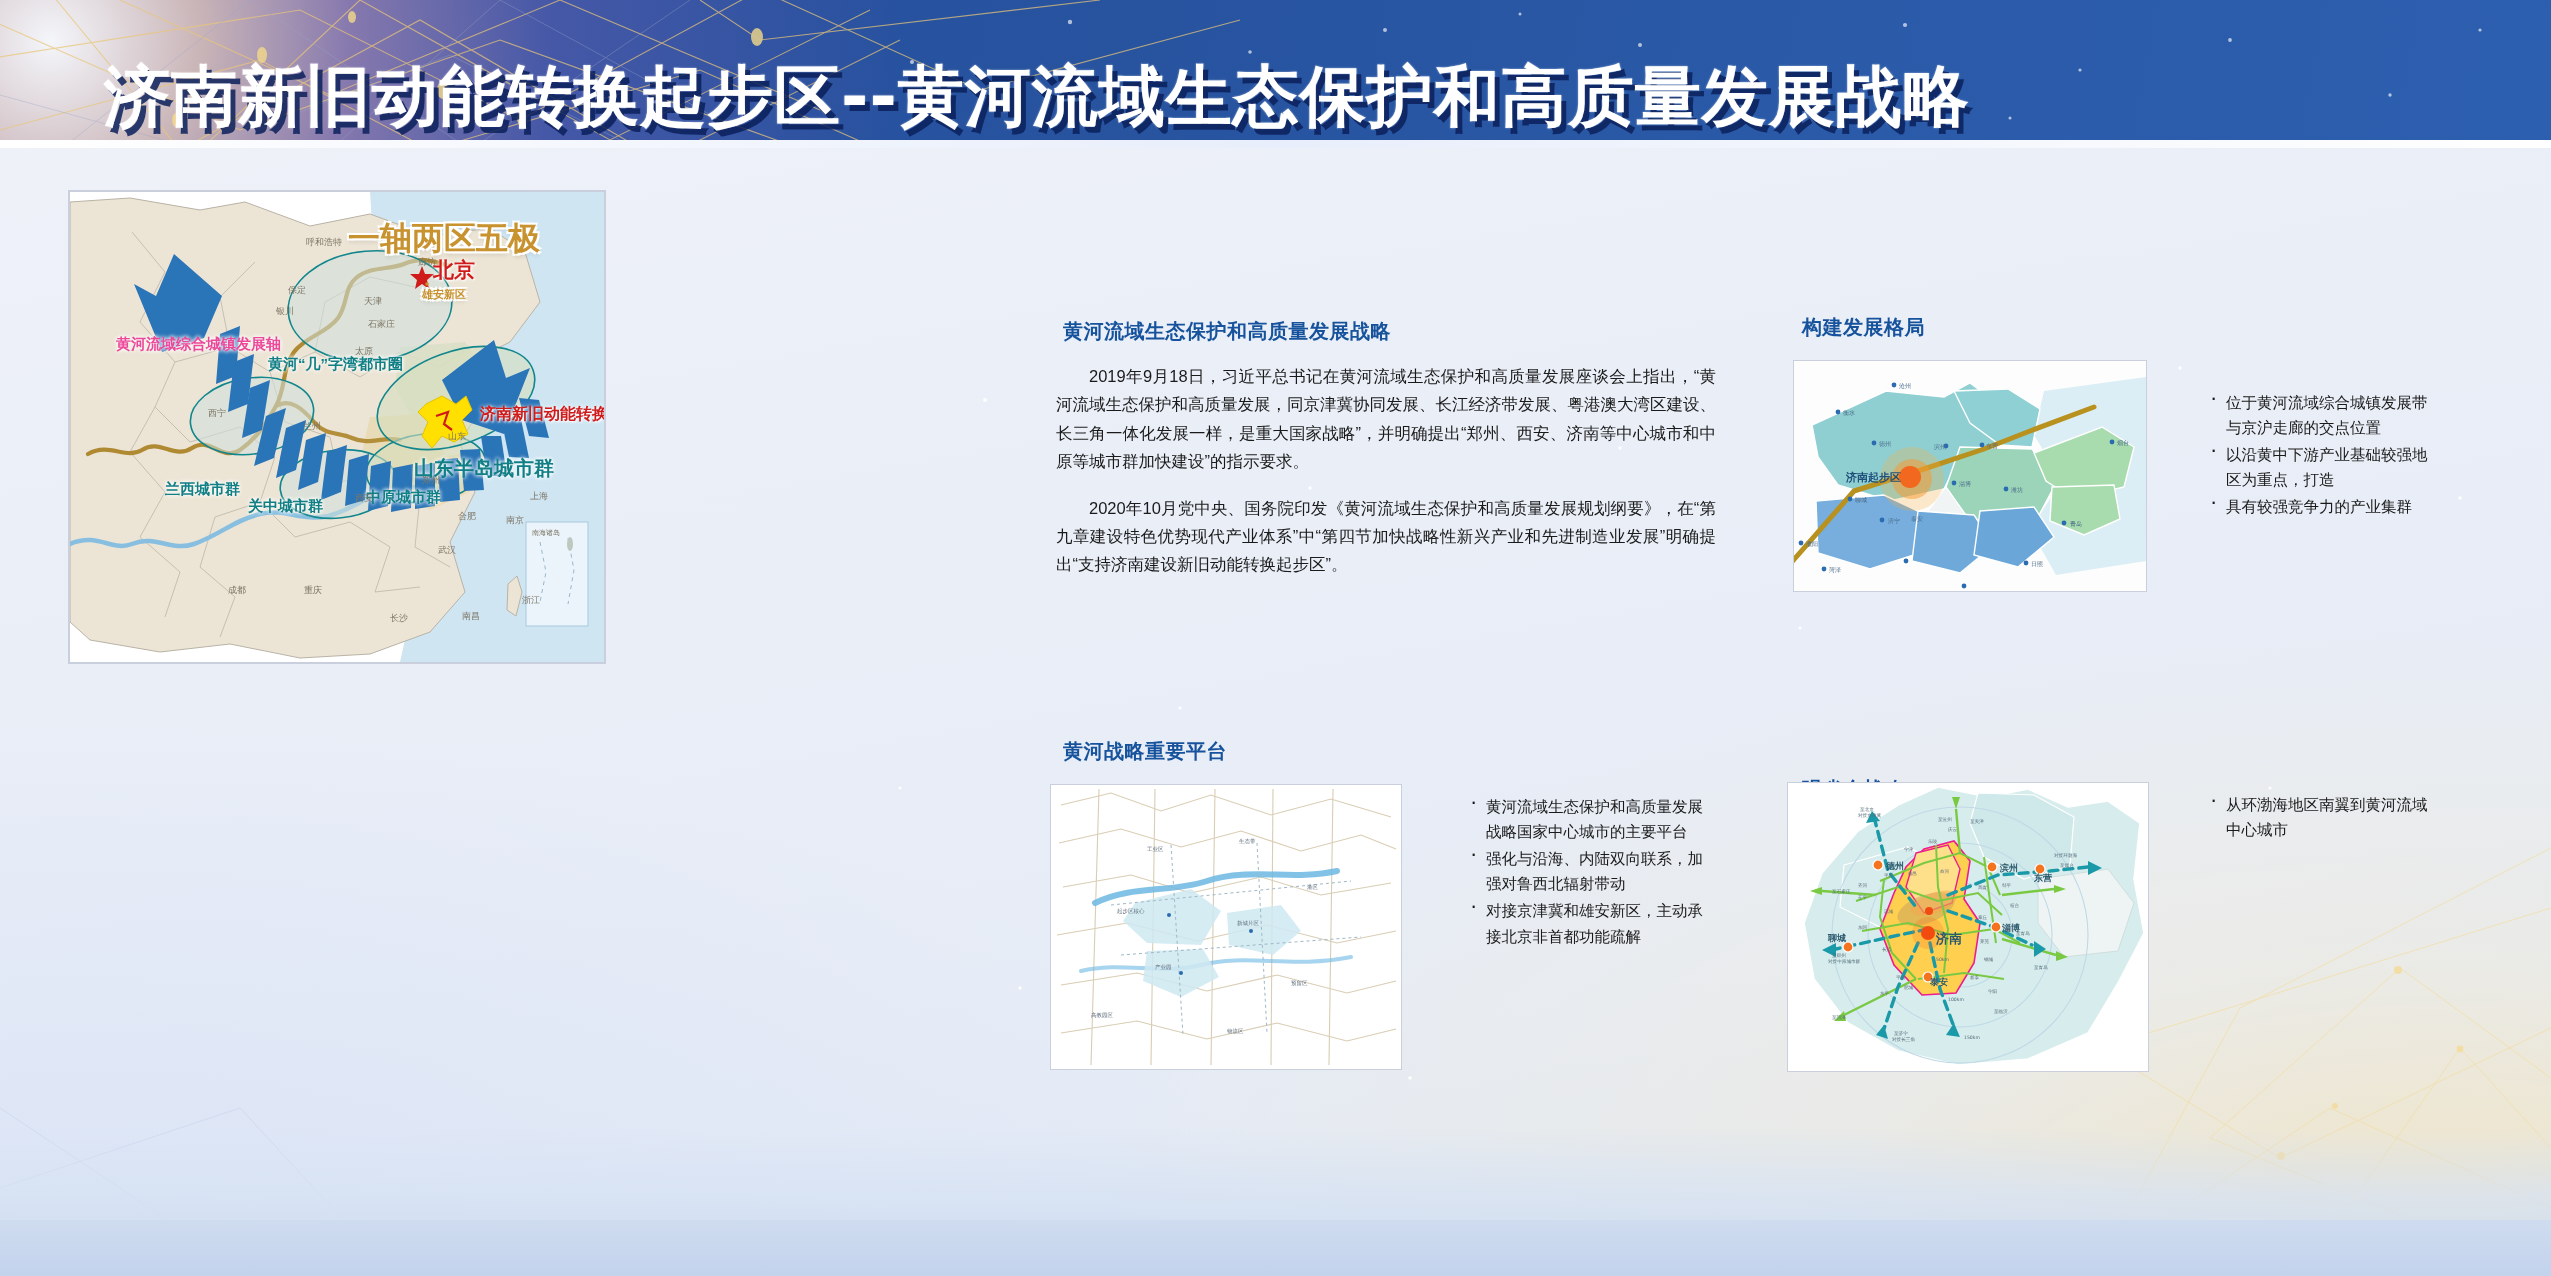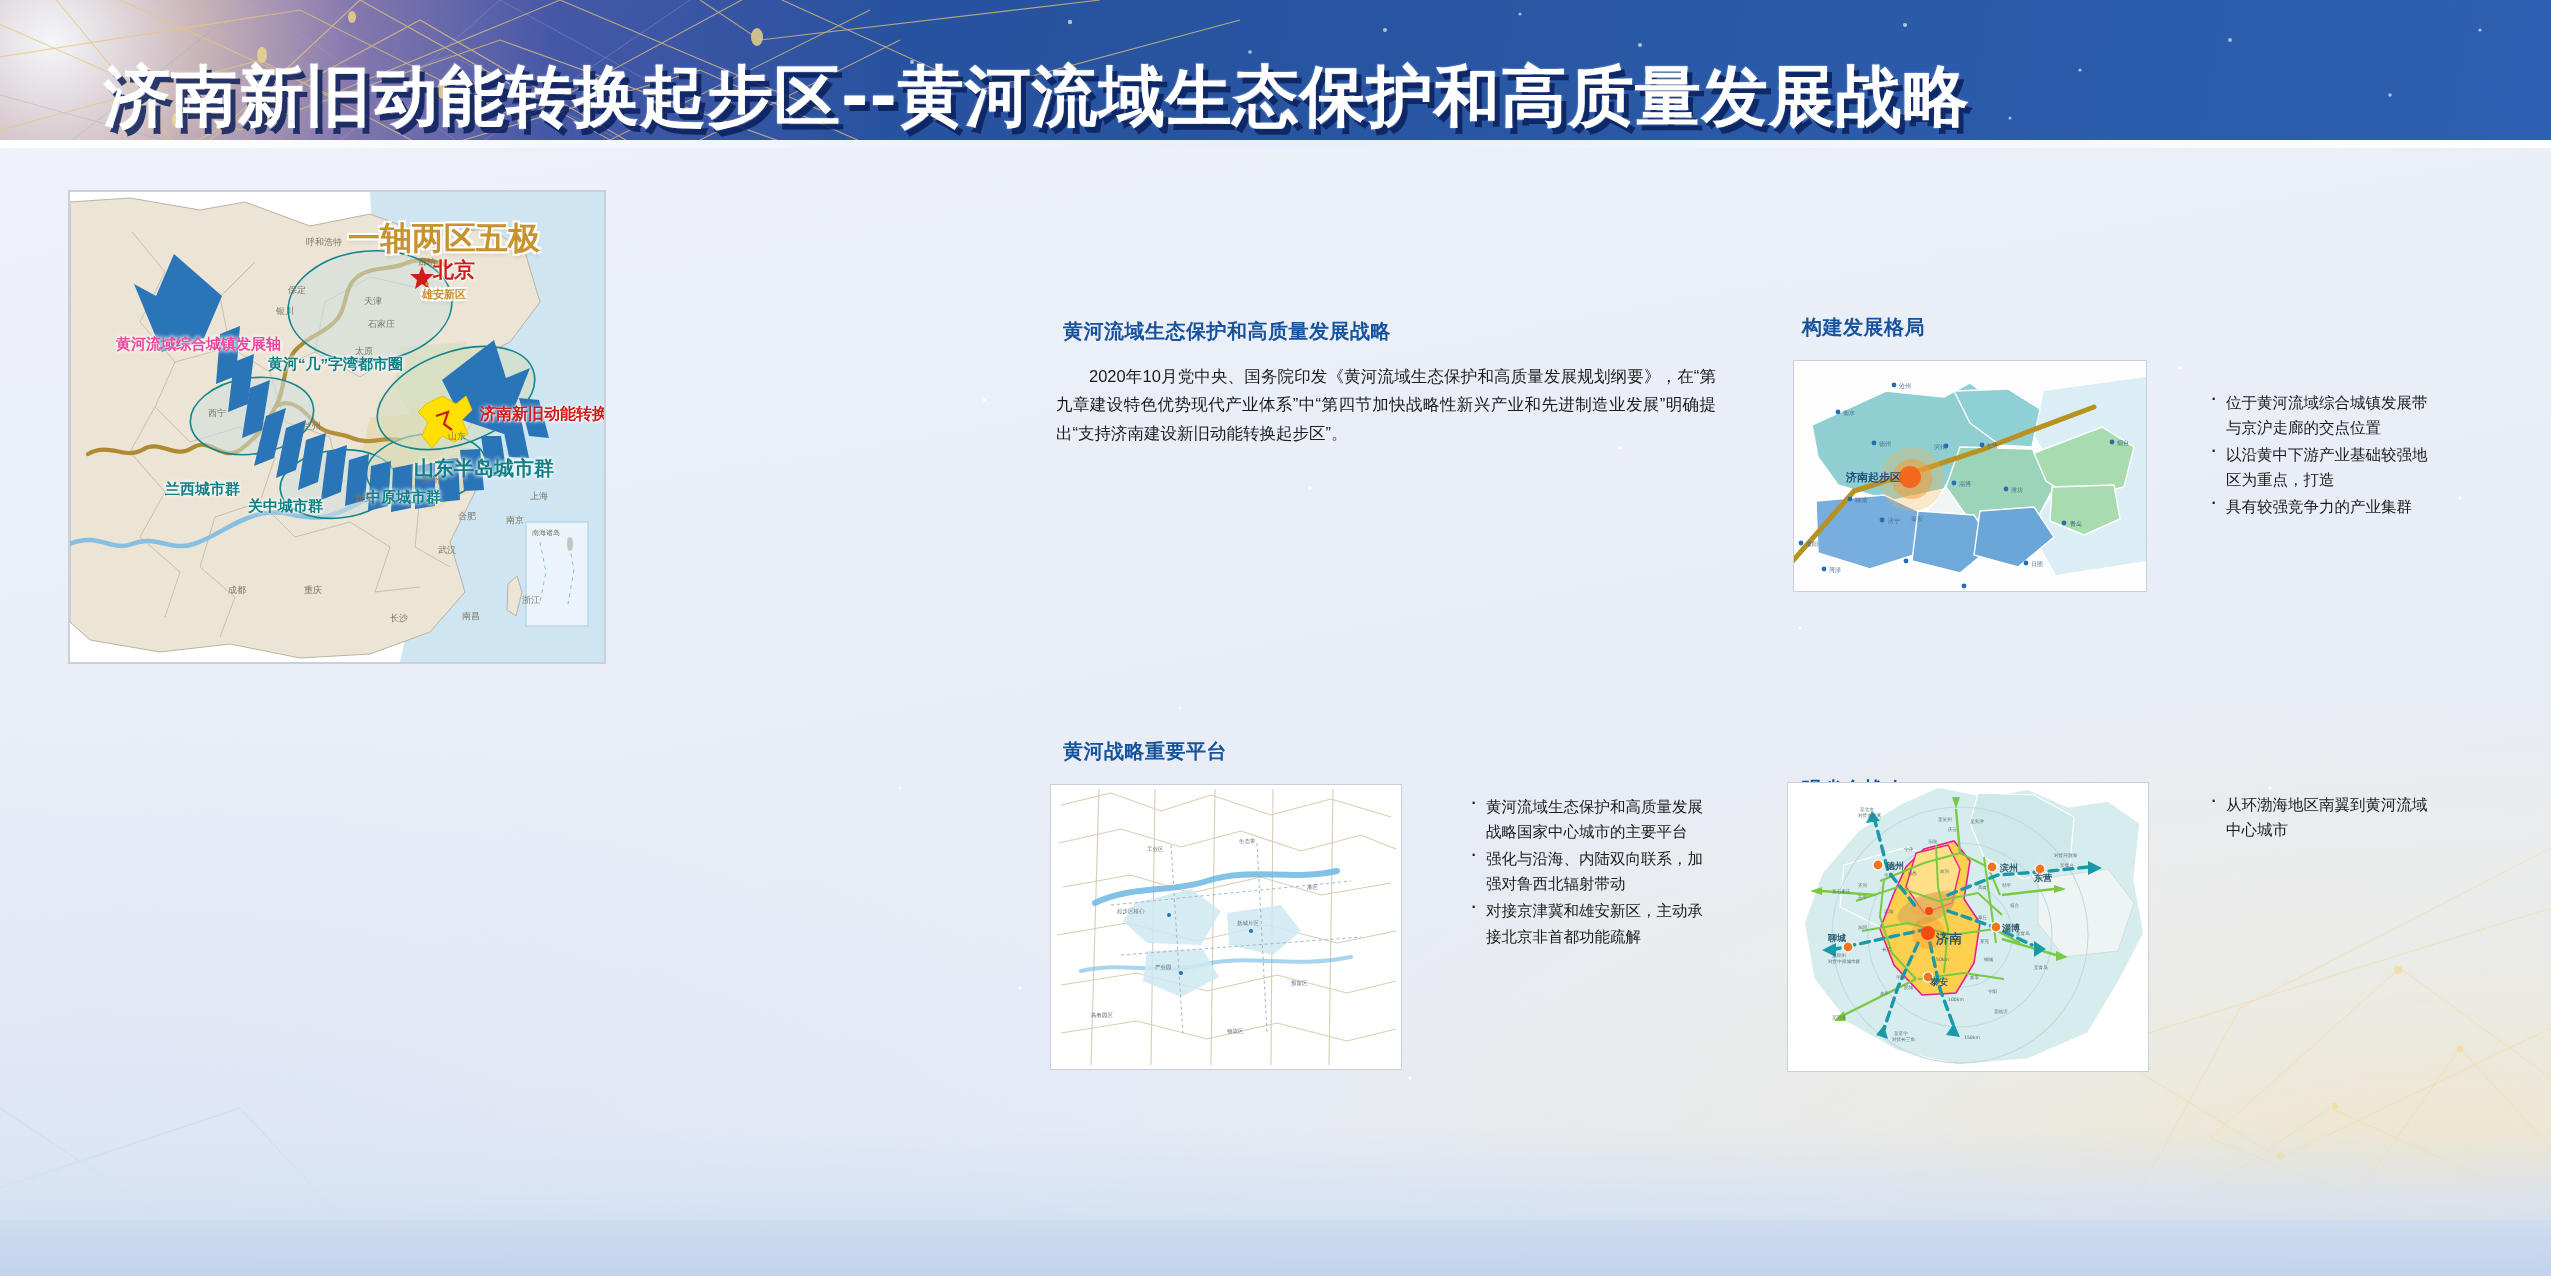--- a/index.html
+++ b/index.html
@@ -291,20 +291,21 @@
     <div class="city-label" style="left:158px;top:392px;">成都</div>
     <div class="city-label" style="left:234px;top:392px;">重庆</div>
     <div class="city-label" style="left:320px;top:420px;">长沙</div>
     <div class="city-label" style="left:392px;top:418px;">南昌</div>
     <div class="city-label" style="left:452px;top:402px;">浙江</div>
     <div class="city-label" style="left:462px;top:336px;font-size:7px;">南海诸岛</div>
   </div>
 
   <div class="col-head" style="left:1063px;top:318px;">黄河流域生态保护和高质量发展战略</div>
   <div class="bodytext" style="left:1056px;top:362px;width:660px;">
+    <p>2019年9月18日，习近平总书记在黄河流域生态保护和高质量发展座谈会上指出，“黄河流域生态保护和高质量发展，同京津冀协同发展、长江经济带发展、粤港澳大湾区建设、长三角一体化发展一样，是重大国家战略”，并明确提出“郑州、西安、济南等中心城市和中原等城市群加快建设”的指示要求。</p>
     <p>2020年10月党中央、国务院印发《黄河流域生态保护和高质量发展规划纲要》，在“第九章建设特色优势现代产业体系”中“第四节加快战略性新兴产业和先进制造业发展”明确提出“支持济南建设新旧动能转换起步区”。</p>
   </div>
 
   <div class="col-head" style="left:1802px;top:314px;">构建发展格局</div>
   <div class="thumb" style="left:1793px;top:360px;width:352px;height:230px;">
     <svg width="352" height="230" viewBox="0 0 352 230">
       <rect width="352" height="230" fill="#fdfdfd"></rect>
       <path d="M250,30 L352,16 L352,200 L262,214 L236,168 L268,120 L240,74 Z" fill="#dceef5"></path>
       <path d="M18,64 L92,30 L150,36 L176,22 L214,50 L204,84 L168,92 L150,128 L96,140 L44,124 L24,96 Z" fill="#8fcfd2" stroke="#ffffff" stroke-width="1.4"></path>
       <path d="M150,128 L176,112 L214,116 L236,146 L210,178 L158,176 L134,150 Z" fill="#f0f4f4" stroke="#ffffff" stroke-width="1.4"></path>

